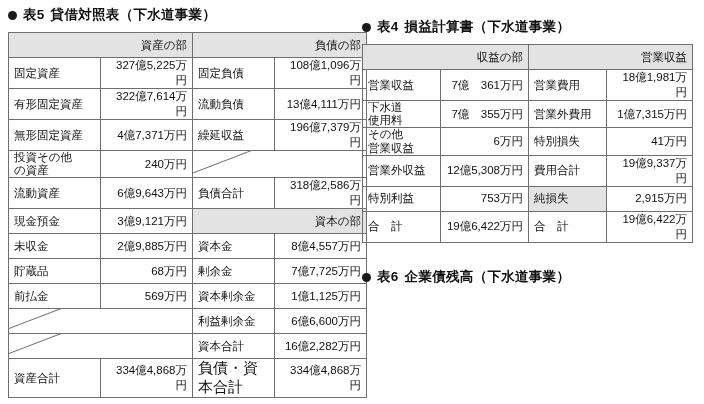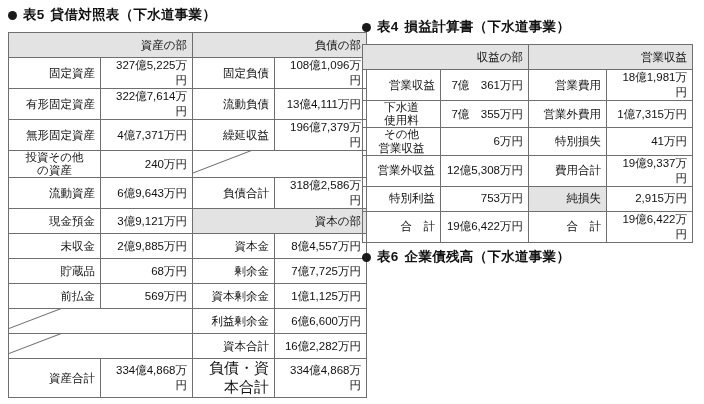--- a/index.html
+++ b/index.html
@@ -58,29 +58,29 @@
     color: #111111;
     box-sizing: border-box;
   }
   .hdr {
     background: #e3e3e3;
     text-align: right;
     font-weight: bold;
     font-size: 12px;
   }
   .lbl {
-    text-align: right;
+    text-align: left;
   }
   .val {
     text-align: right;
     padding-right: 6px;
   }
   .two-line {
     line-height: 1.15;
-    text-align: center;
+    text-align: left;
     font-size: 11px;
   }
   .empty {
     position: relative;
     background: #ffffff;
   }
   .empty .slash {
     position: absolute;
     inset: 0;
     overflow: hidden;
@@ -93,21 +93,21 @@
     width: 130%;
     height: 0;
     border-top: 1px solid #6f6f6f;
     transform-origin: left bottom;
     transform: rotate(-21deg);
   }
 
   
   #block-table5 { position: absolute; left: 8px; top: 6px; }
   #block-table4 { position: absolute; left: 362px; top: 18px; }
-  #block-table6 { position: absolute; left: 362px; top: 248px; }
+  #block-table6 { position: absolute; left: 362px; top: 268px; }
 
   .tbl5 { margin-top: 8px; }
   .tbl4 { margin-top: 8px; }
   .tbl6 { margin-top: 8px; }
 </style>
 </head>
 <body>
 
 <div class="page">
 

